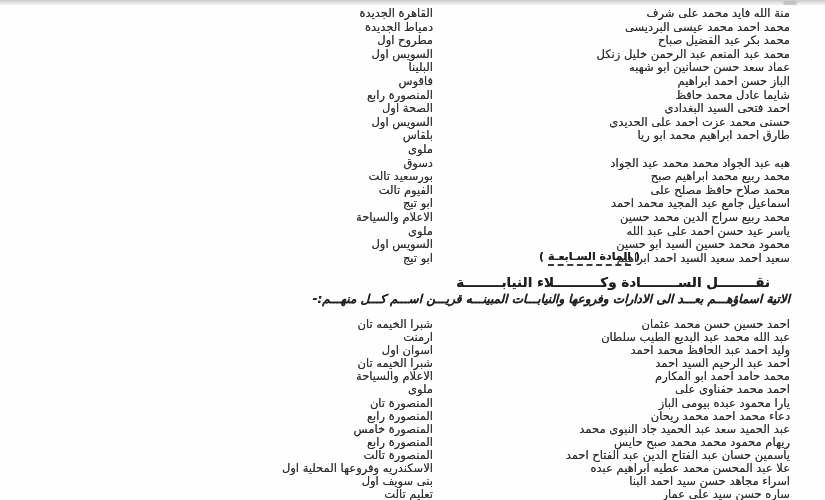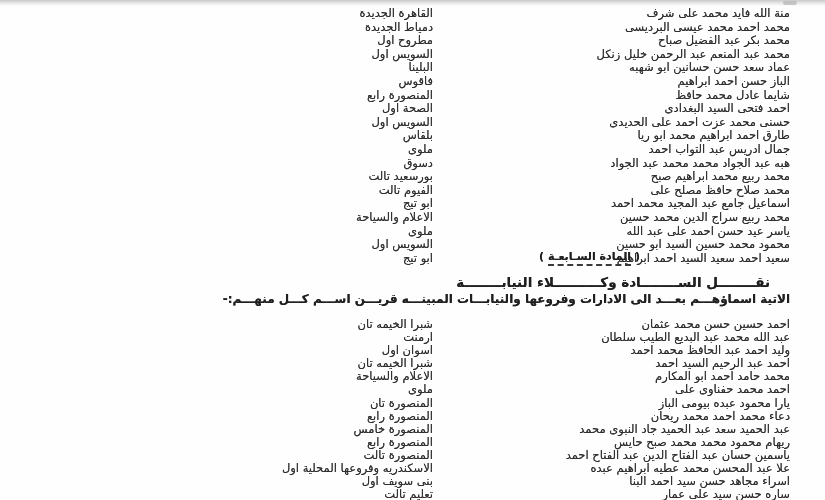--- a/index.html
+++ b/index.html
@@ -31,21 +31,21 @@
   .dest{right:392px;}
   .heading-line{
     position:absolute;direction:rtl;white-space:nowrap;
     color:#1f1f1f;font-weight:bold;text-shadow:0 0 .5px #555;
   }
   #article-heading{top:250px;right:185px;font-size:11px;}
   #article-heading .underlined{
     border-bottom:2px dashed #3a3a3a;padding-bottom:1px;
   }
   #transfer-title{top:274px;right:55px;font-size:13.5px;letter-spacing:.3px;}
-  #transfer-intro{top:292px;right:35px;font-size:12px;}
+  #transfer-intro{top:292px;right:35px;font-size:12px;font-style:italic;}
 </style>
 </head>
 <body>
 
 <div class="page">
   <div class="scan-edge-top"></div>
   <div class="scan-smudge"></div>
 
   <div id="top-list" class="list">
       <div class="row">
@@ -82,21 +82,20 @@
       </div>
       <div class="row">
         <span class="name">حسنى محمد عزت احمد على الحديدى</span>
         <span class="dest">السويس اول</span>
       </div>
       <div class="row">
         <span class="name">طارق احمد ابراهيم محمد ابو ريا</span>
         <span class="dest">بلقاس</span>
       </div>
       <div class="row">
-        <span class="name">جمال ادريس عبد التواب احمد</span>
         <span class="dest">ملوى</span>
       </div>
       <div class="row">
         <span class="name">هبه عبد الجواد محمد محمد عبد الجواد</span>
         <span class="dest">دسوق</span>
       </div>
       <div class="row">
         <span class="name">محمد ربيع محمد ابراهيم صبح</span>
         <span class="dest">بورسعيد تالت</span>
       </div>

